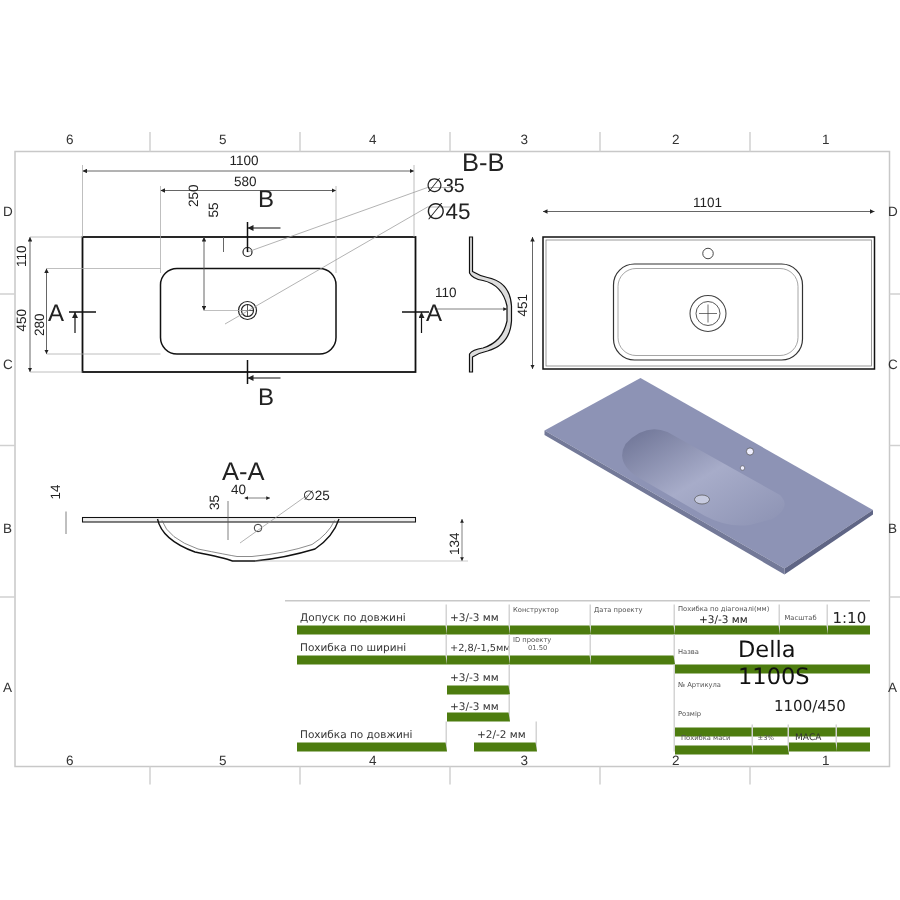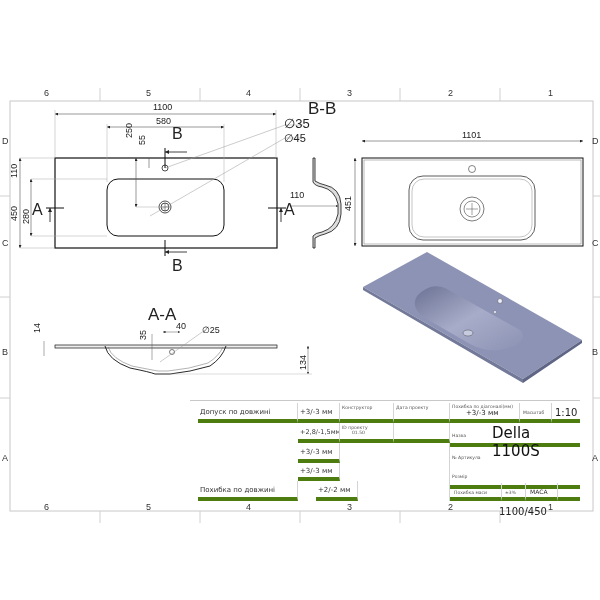--- a/index.html
+++ b/index.html
@@ -1,21 +1,21 @@
 <!DOCTYPE html>
 <html><head>
 <meta charset="utf-8">
 <style>
   html,body{margin:0;padding:0;background:#ffffff;}
   body{width:600px;height:600px;position:relative;overflow:hidden;font-family:"Liberation Sans",sans-serif;color:#222;}
   .abs{position:absolute;}
   .zone-label{position:absolute;font-size:9px;color:#333;text-align:center;font-family:"Liberation Sans",sans-serif;}
   svg{position:absolute;left:0;top:0;}
   .tb{position:absolute;left:190px;top:400px;width:390px;height:100px;border-top:1px solid #c8c8c8;font-family:"DejaVu Sans",sans-serif;}
-  .cell{position:absolute;border-right:1px solid #d4d4d4;border-bottom:4px solid #4d7c0f;box-sizing:border-box;font-size:7px;color:#333;overflow:hidden;white-space:nowrap;}
+  .cell{position:absolute;border-right:1px solid #d4d4d4;border-bottom:6px solid #4d7c0f;box-sizing:border-box;font-size:7px;color:#333;overflow:hidden;white-space:nowrap;}
   .cell.small{font-size:4.5px;color:#555;}
   .miraggio{position:absolute;font-family:"DejaVu Sans",sans-serif;font-size:27px;color:#111;letter-spacing:0.5px;font-weight:300;}
   .big{font-size:18px;color:#111;}
   .mid{font-size:10px;color:#222;}
 </style>
 </head>
 <body>
 
 <svg width="600" height="600" viewBox="0 0 600 600">
   <defs>
@@ -163,43 +163,44 @@
 <span class="zone-label" style="left:592px;top:453px;">A</span>
 
 <span class="abs" style="left:153px;top:102px;font-size:9px;">1100</span>
 <span class="abs" style="left:156px;top:116px;font-size:9px;">580</span>
 <span class="abs" style="left:124px;top:138px;font-size:9px;transform:rotate(-90deg);transform-origin:left top;">250</span>
 <span class="abs" style="left:137px;top:145px;font-size:9px;transform:rotate(-90deg);transform-origin:left top;">55</span>
 <span class="abs" style="left:9px;top:178px;font-size:9px;transform:rotate(-90deg);transform-origin:left top;">110</span>
 <span class="abs" style="left:9px;top:221px;font-size:9px;transform:rotate(-90deg);transform-origin:left top;">450</span>
 <span class="abs" style="left:21px;top:224px;font-size:9px;transform:rotate(-90deg);transform-origin:left top;">280</span>
 <span class="abs" style="left:284px;top:116px;font-size:13px;">∅35</span>
-<span class="abs" style="left:284px;top:132px;font-size:11px;">∅45</span>
+<span class="abs" style="left:284px;top:132px;font-size:15px;">∅45</span>
 <span class="abs" style="left:32px;top:201px;font-size:16px;">A</span>
 <span class="abs" style="left:284px;top:201px;font-size:16px;">A</span>
 <span class="abs" style="left:172px;top:125px;font-size:16px;">B</span>
 <span class="abs" style="left:172px;top:257px;font-size:16px;">B</span>
 
 <span class="abs" style="left:308px;top:99px;font-size:17px;">B-B</span>
 <span class="abs" style="left:290px;top:190px;font-size:9px;">110</span>
 
 <span class="abs" style="left:462px;top:130px;font-size:9px;">1101</span>
 <span class="abs" style="left:343px;top:211px;font-size:9px;transform:rotate(-90deg);transform-origin:left top;">451</span>
 
 <span class="abs" style="left:148px;top:305px;font-size:17px;">A-A</span>
 <span class="abs" style="left:32px;top:333px;font-size:9px;transform:rotate(-90deg);transform-origin:left top;">14</span>
 <span class="abs" style="left:138px;top:340px;font-size:9px;transform:rotate(-90deg);transform-origin:left top;">35</span>
-<span class="abs" style="left:176px;top:321px;font-size:9px;">40</span>
+<span class="abs" style="left:154px;top:321px;font-size:9px;">40</span>
 <span class="abs" style="left:202px;top:325px;font-size:9px;">∅25</span>
 <span class="abs" style="left:298px;top:370px;font-size:9px;transform:rotate(-90deg);transform-origin:left top;">134</span>
 
 <div class="tb">
 
   <div class="cell" style="left:8px;top:2px;width:100px;height:20px;padding:5px 2px;">Допуск по довжині</div>
   <div class="cell" style="left:108px;top:2px;width:42px;height:20px;padding:5px 2px;">+3/-3 мм</div>
+  <div class="cell" style="left:8px;top:22px;width:100px;height:20px;padding:5px 2px;">Похибка по ширині</div>
   <div class="cell" style="left:108px;top:22px;width:42px;height:20px;padding:5px 2px;font-size:6.5px;">+2,8/-1,5мм</div>
   <div class="cell" style="left:108px;top:42px;width:42px;height:20px;padding:5px 2px;">+3/-3 мм</div>
   <div class="cell" style="left:108px;top:62px;width:42px;height:18px;padding:4px 2px;">+3/-3 мм</div>
   <div class="cell" style="left:8px;top:80px;width:100px;height:20px;padding:5px 2px;">Похибка по довжині</div>
   <div class="cell" style="left:108px;top:80px;width:42px;height:20px;padding:5px 2px;margin-left:18px;">+2/-2 мм</div>
 
   <div class="cell small" style="left:150px;top:2px;width:54px;height:20px;padding:2px;">Конструктор</div>
   <div class="cell small" style="left:204px;top:2px;width:56px;height:20px;padding:2px;">Дата проекту</div>
   <div class="cell small" style="left:150px;top:22px;width:54px;height:20px;padding:2px;">
     <span>ID проекту</span><br>
@@ -213,19 +214,19 @@
     <span style="font-size:7px;color:#222;padding-left:14px;">+3/-3 мм</span>
   </div>
   <div class="cell small" style="left:330px;top:2px;width:32px;height:20px;padding:7px 3px;">Масштаб</div>
   <div class="cell mid" style="left:362px;top:2px;width:28px;height:20px;padding:4px 3px;border-right:none;">1:10</div>
 
   <div class="cell small" style="left:260px;top:22px;width:130px;height:20px;padding:10px 2px;border-right:none;">Назва</div>
   <span class="abs big" style="left:302px;top:23px;font-family:'DejaVu Sans',sans-serif;font-size:15px;">Della 1100S</span>
 
   <div class="cell small" style="left:260px;top:42px;width:130px;height:20px;padding:12px 2px;border-right:none;border-bottom:none;">№ Артикула</div>
   <div class="cell small" style="left:260px;top:62px;width:130px;height:20px;padding:11px 2px;border-right:none;">Розмір</div>
-  <span class="abs mid" style="left:309px;top:65px;margin-top:40px;">1100/450</span>
+  <span class="abs mid" style="left:326px;top:65px;">1100/450</span>
 
   <div class="cell small" style="left:260px;top:82px;width:52px;height:18px;padding:7px 4px;">Похибка маси</div>
   <div class="cell small" style="left:312px;top:82px;width:24px;height:18px;padding:7px 3px;">±3%</div>
   <div class="cell" style="left:336px;top:82px;width:32px;height:18px;padding:5px 4px;font-size:6px;">МАСА</div>
   <div class="cell" style="left:368px;top:82px;width:22px;height:18px;border-right:none;"></div>
 </div>
 
 </body></html>

